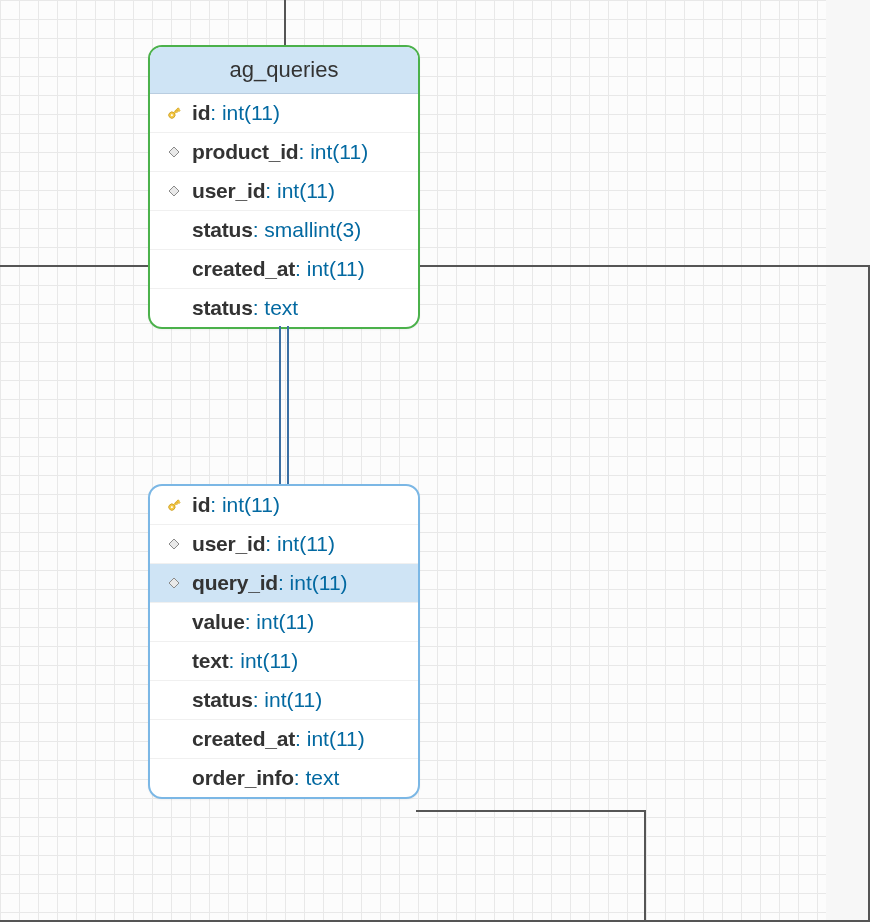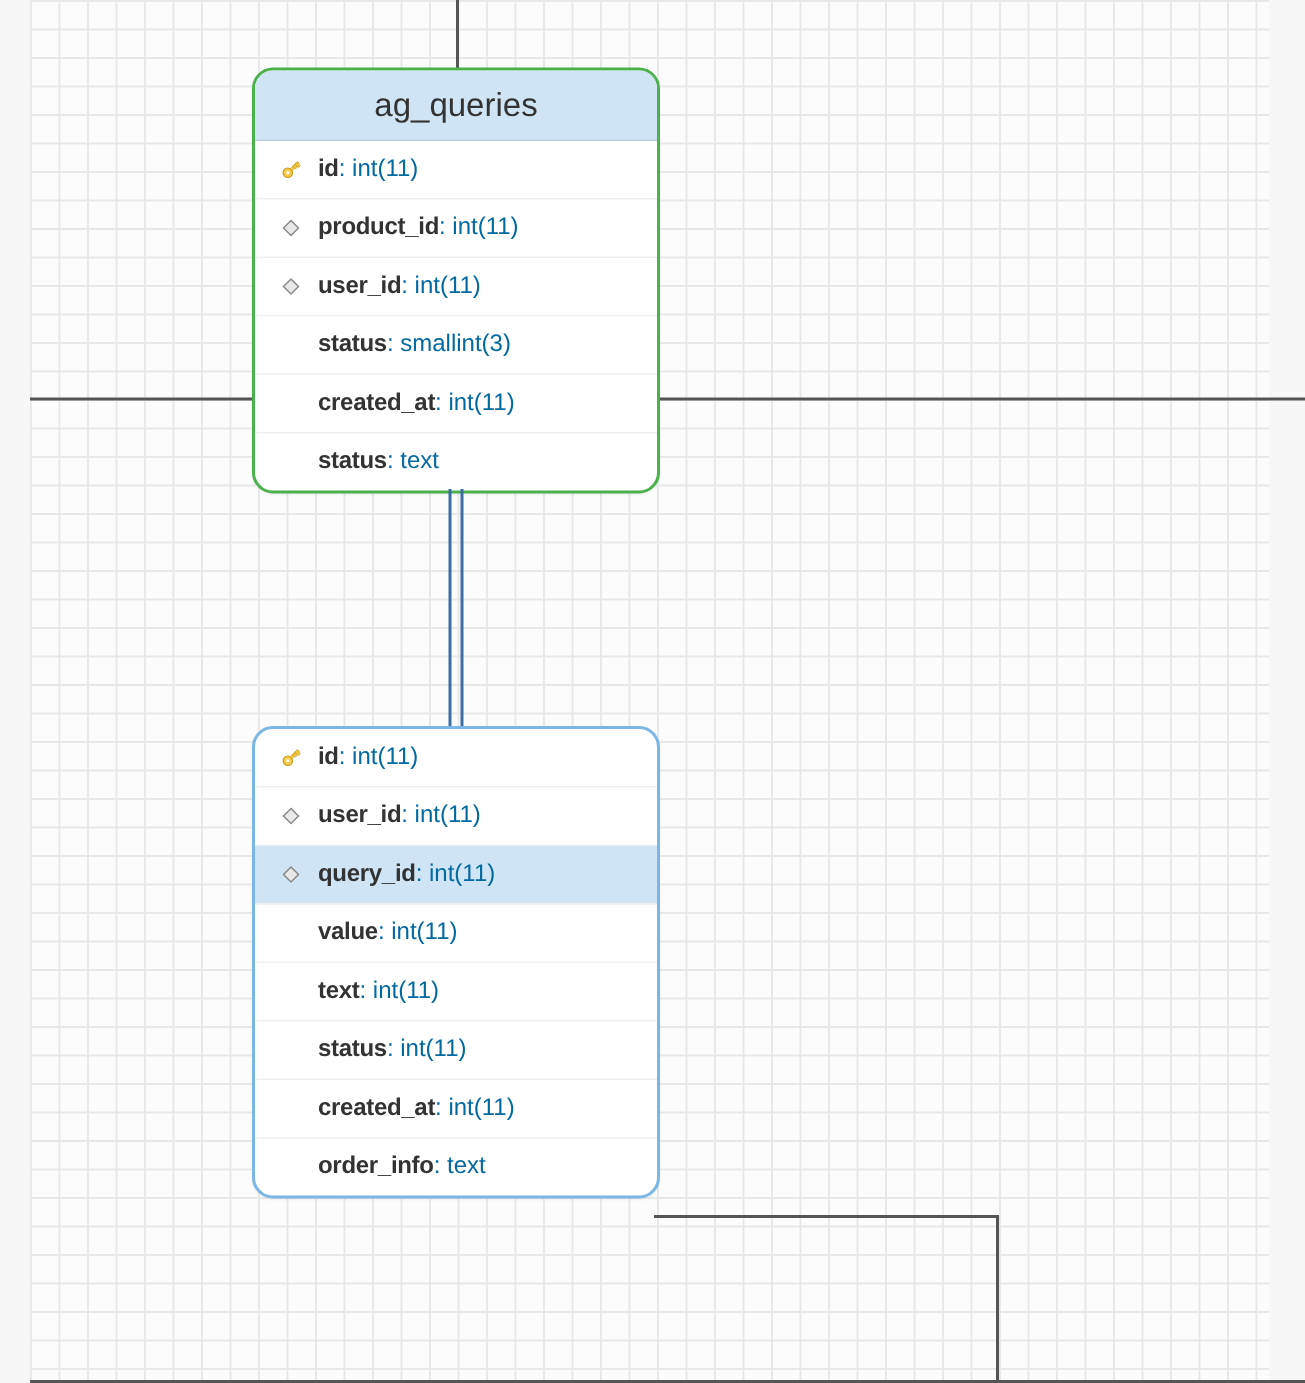--- a/index.html
+++ b/index.html
@@ -13,21 +13,20 @@
   }
   .canvas {
     position: relative;
     width: 826px;
     height: 922px;
     background-color: #fcfcfc;
     background-image:
       linear-gradient(to right, #e8e8e8 1px, transparent 1px),
       linear-gradient(to bottom, #e8e8e8 1px, transparent 1px);
     background-size: 19px 19px;
-    margin-left: 20px;
   }
 
   .table-card {
     position: absolute;
     border-radius: 14px;
     background: #fff;
     box-shadow: 0 1px 2px rgba(0,0,0,0.05);
     overflow: hidden;
   }
   .table-card.green { border: 2px solid #4bb14b; }
@@ -42,21 +41,21 @@
     padding: 10px 0 10px 0;
     border-bottom: 1px solid #b9cde0;
   }
 
   .field-row {
     display: flex;
     align-items: center;
     height: 38px;
     padding-left: 12px;
     border-bottom: 1px solid #f0f0f0;
-    font-size: 16px;
+    font-size: 21px;
     color: #333;
   }
   .field-row:last-child { border-bottom: none; }
   .field-row.selected {
     background: #cfe4f5;
   }
   .field-icon {
     width: 24px;
     display: flex;
     justify-content: center;

